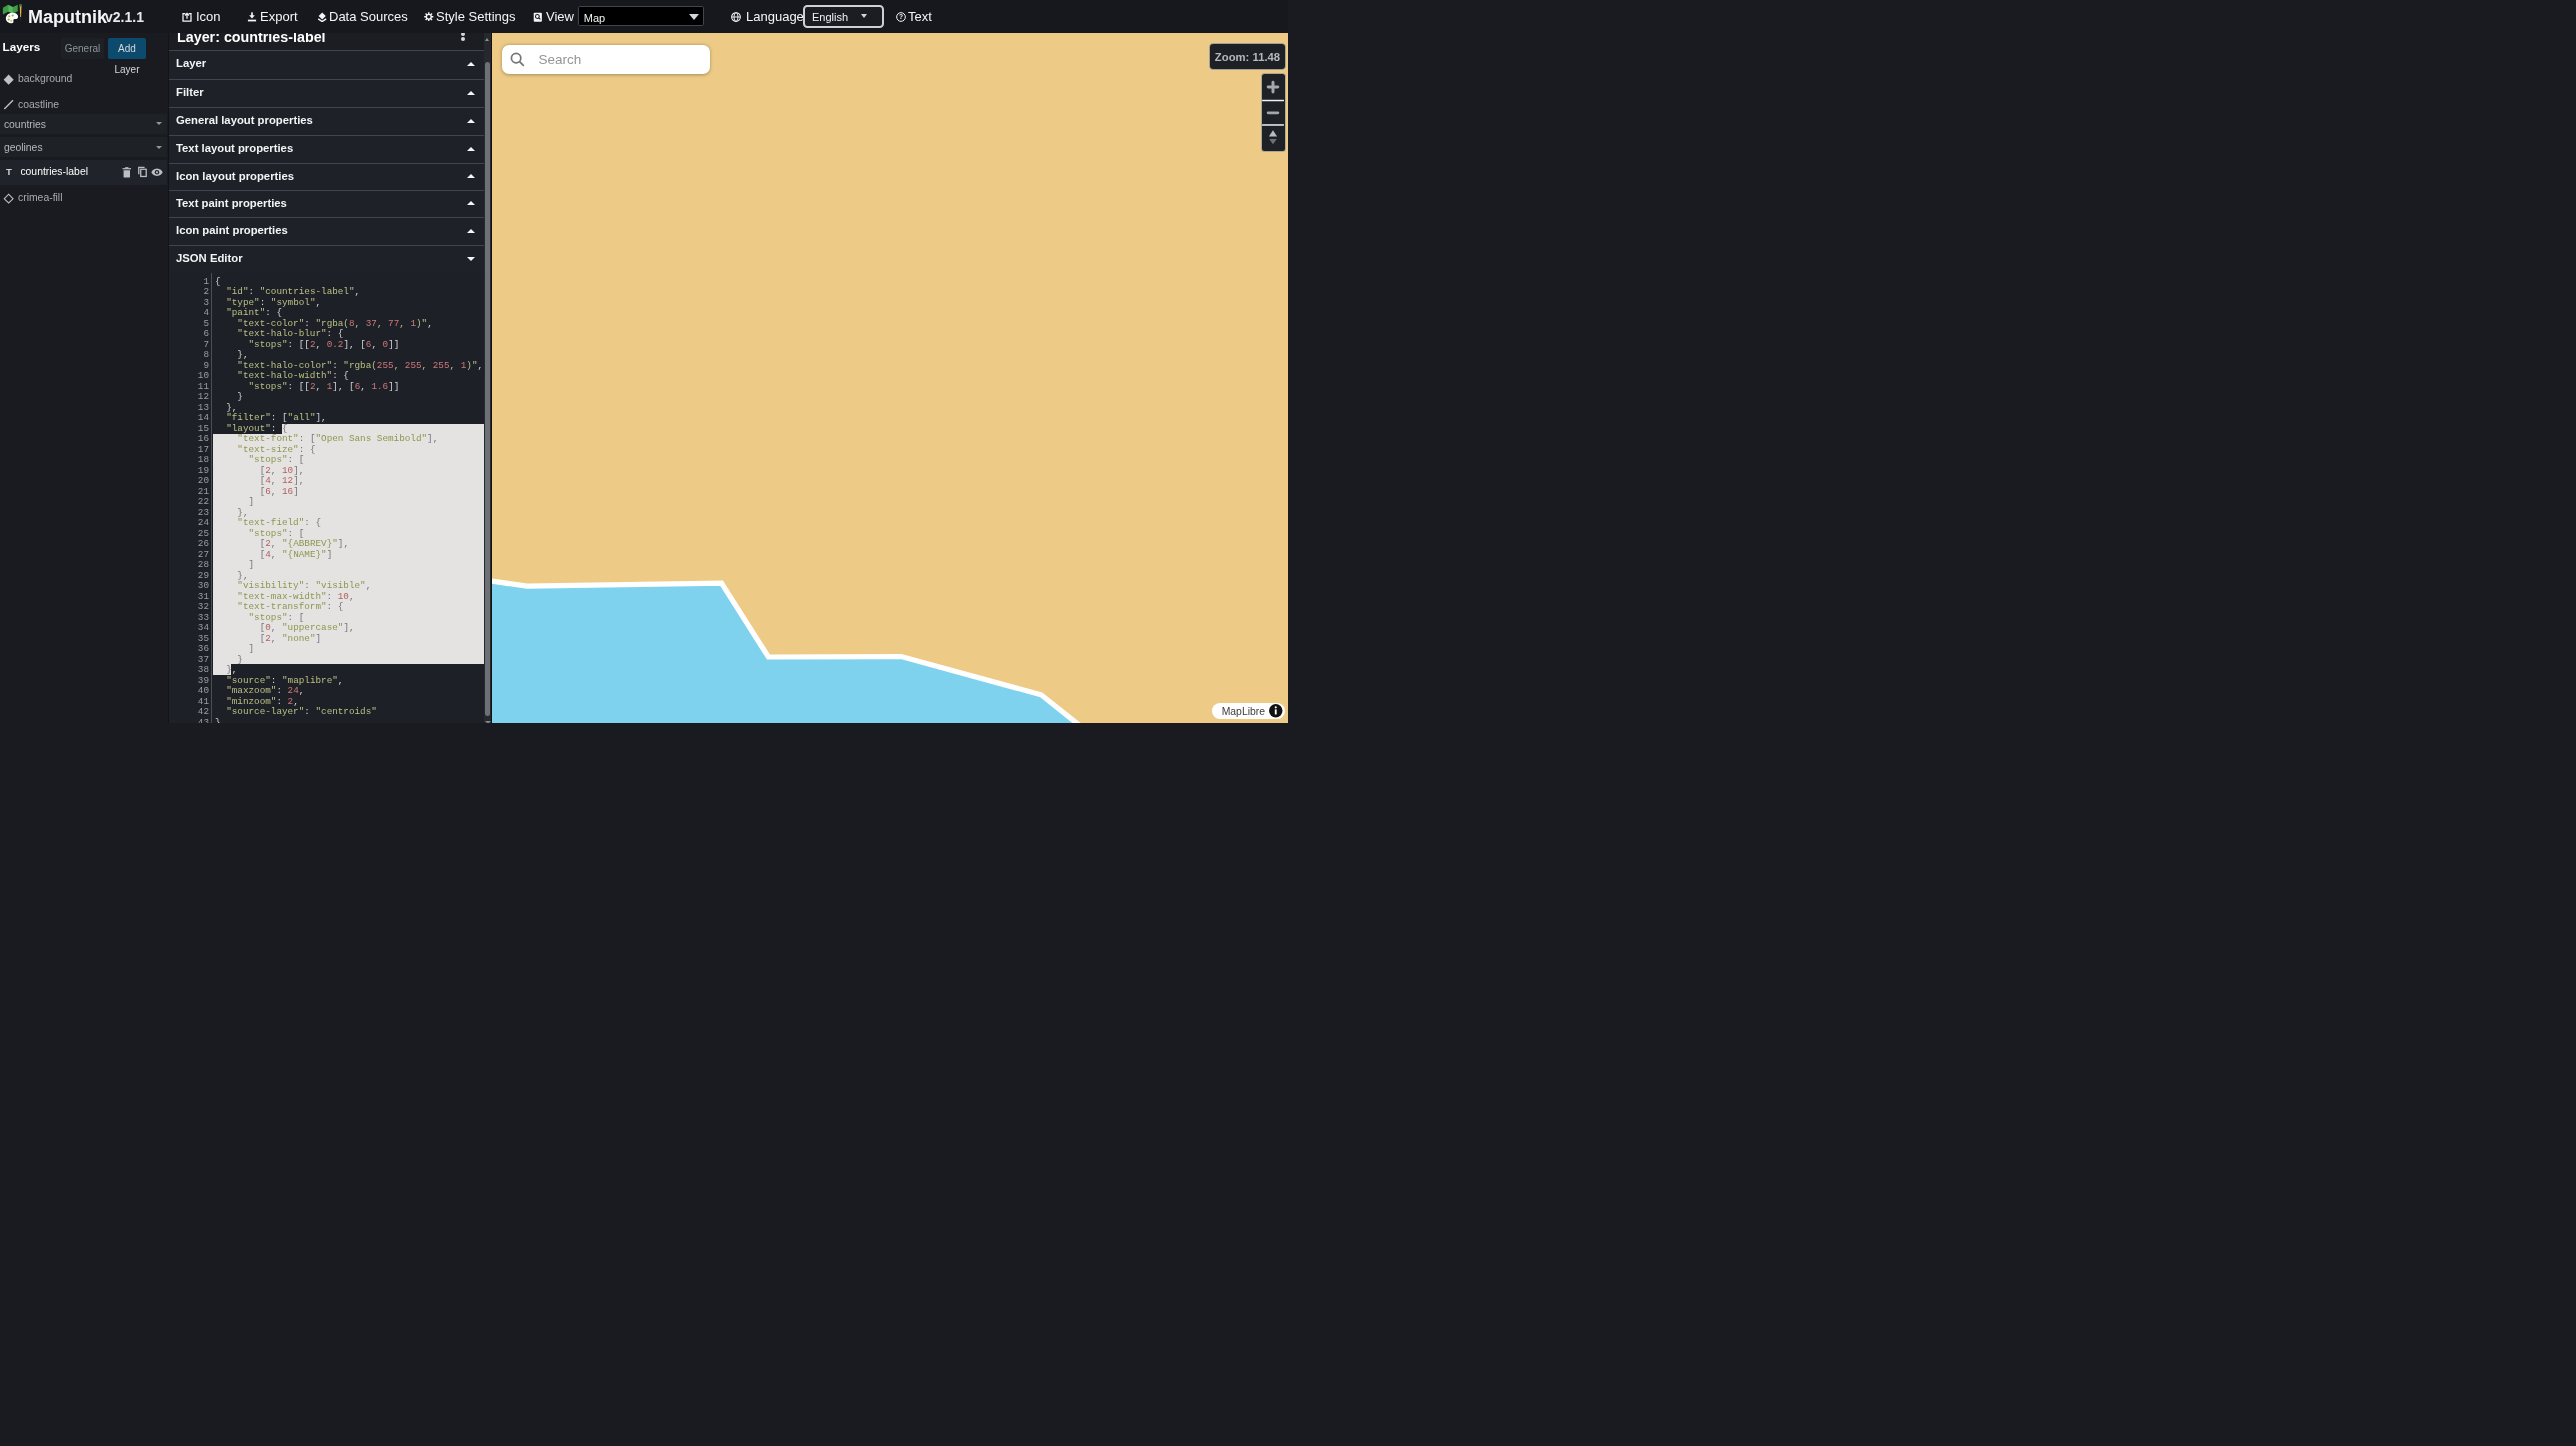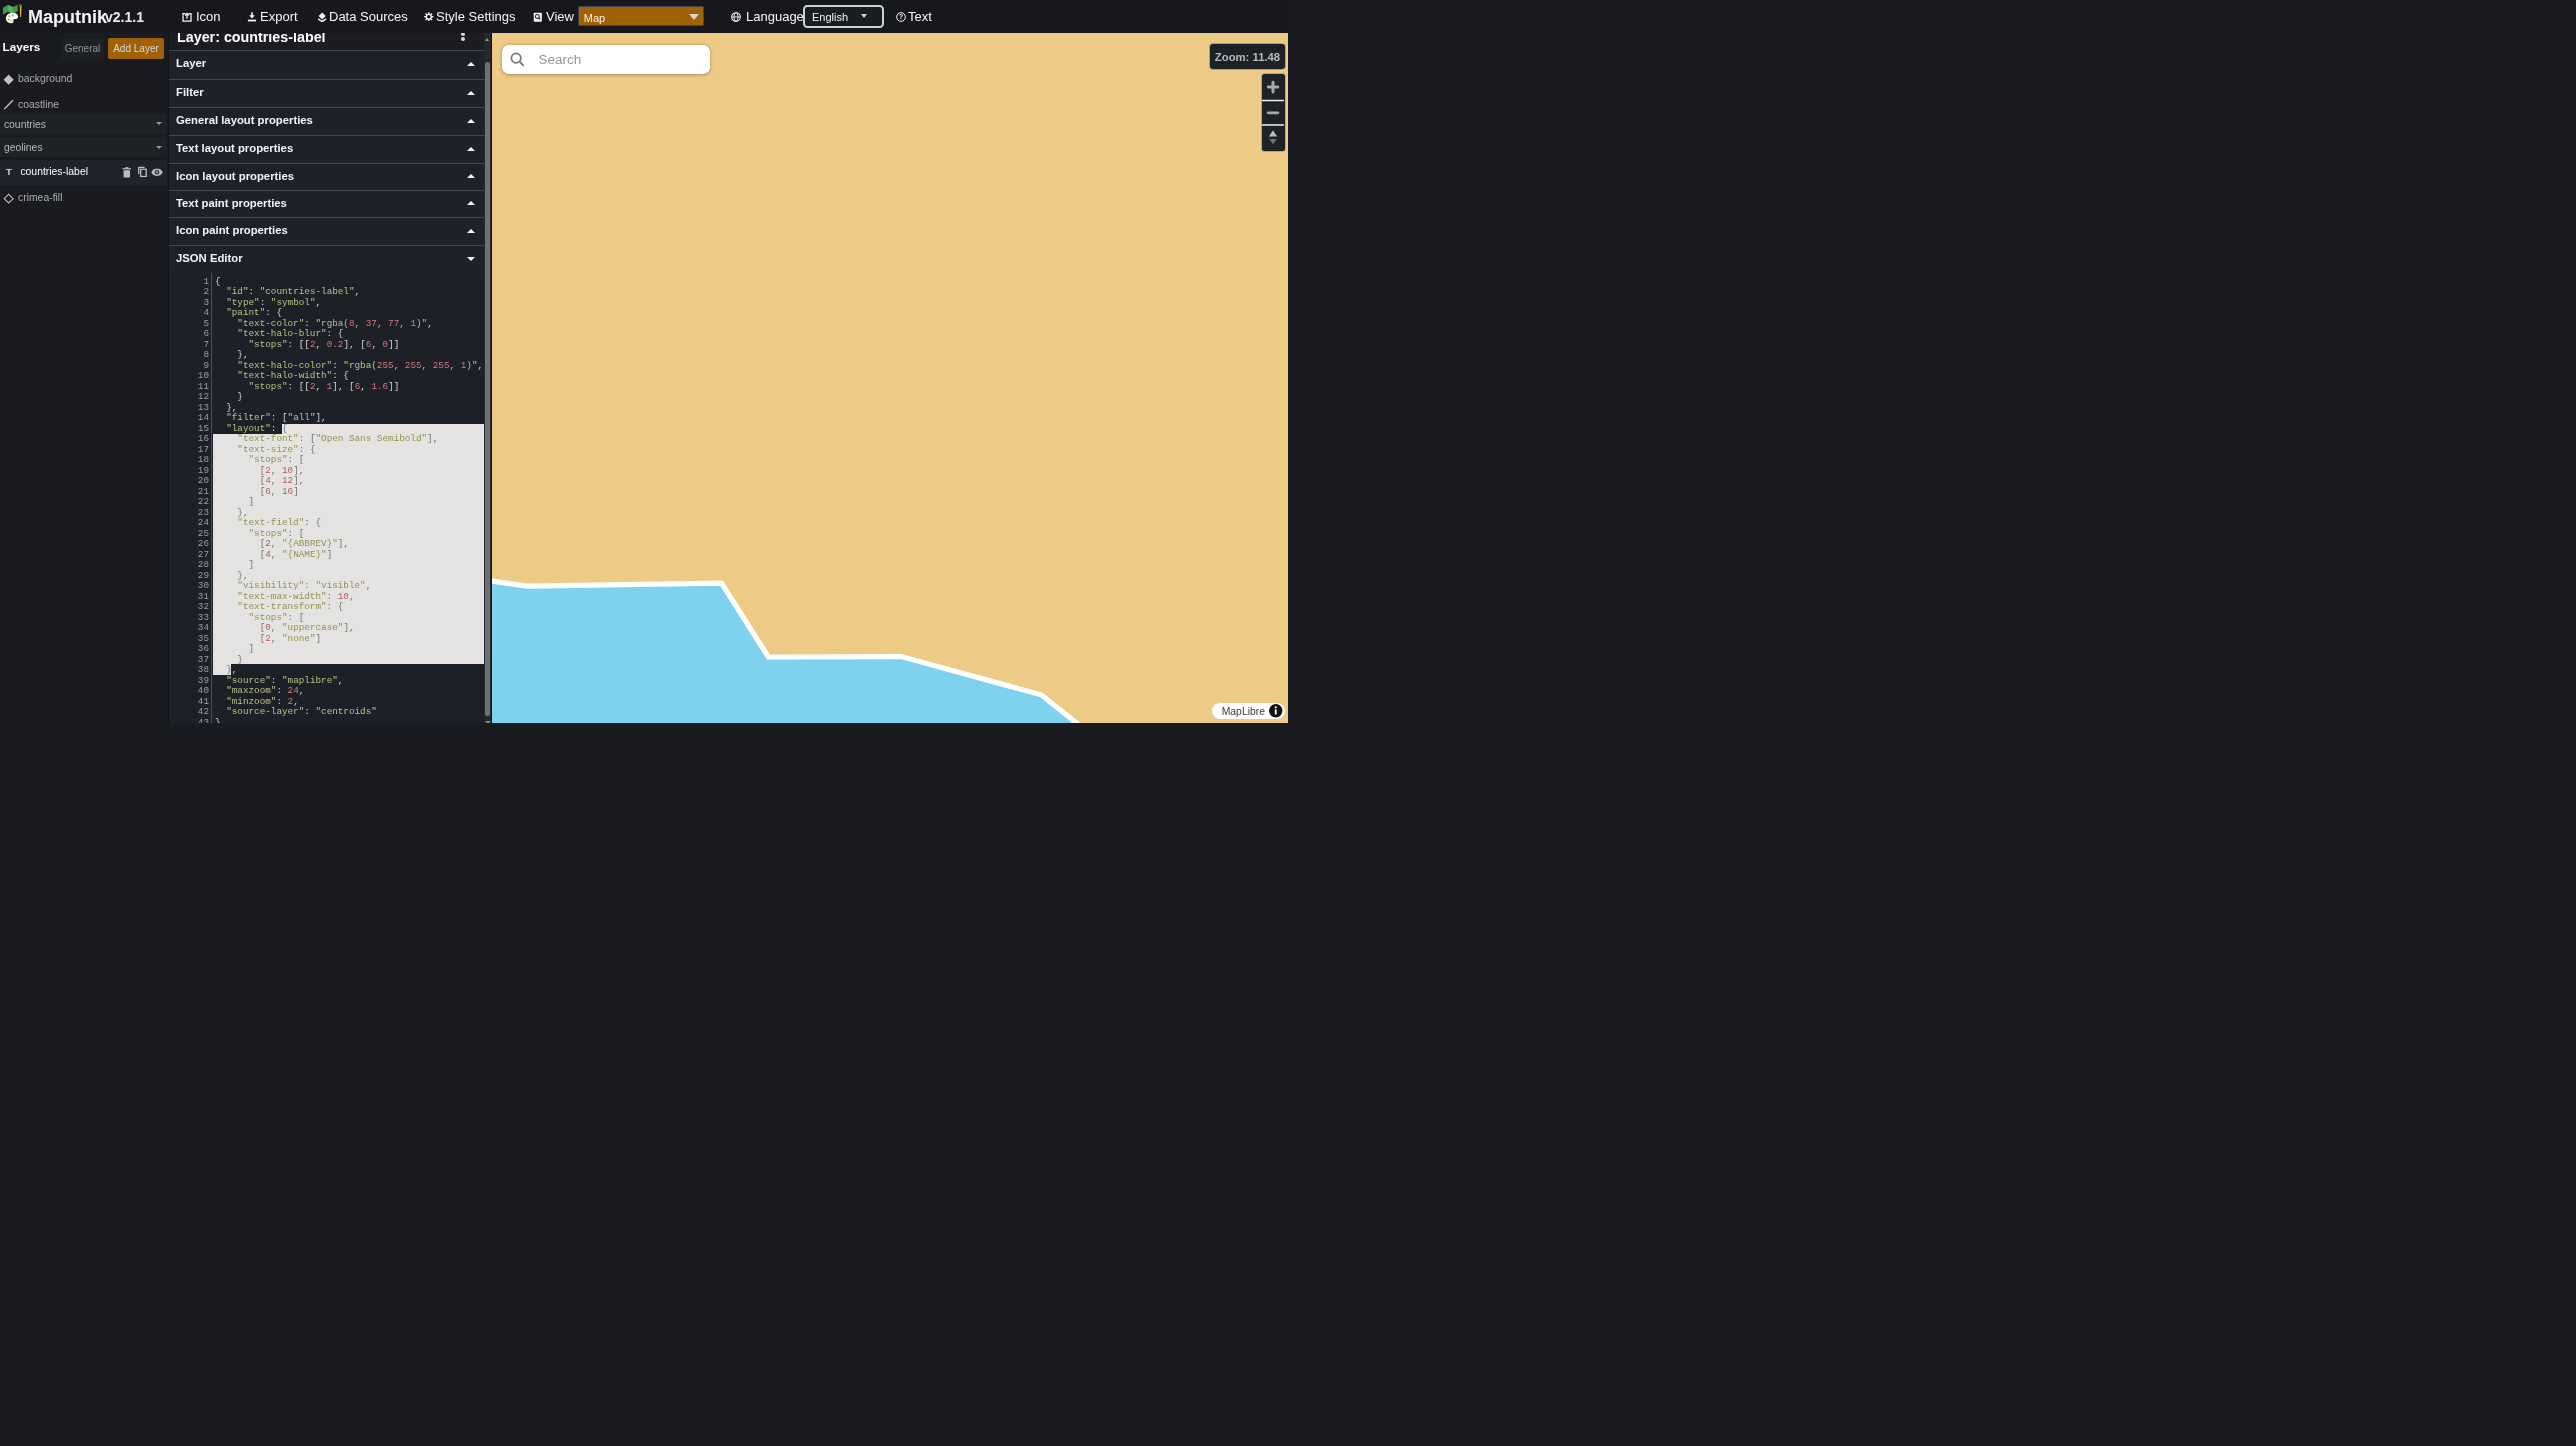--- a/index.html
+++ b/index.html
@@ -7,21 +7,21 @@
 #page { position:relative; width:1288px; height:723px; overflow:hidden; }
 .abs { position:absolute; }
 
 
 #toolbar { position:absolute; left:0; top:0; width:1288px; height:33px;
   background:#16181d; z-index:30; }
 .titem { position:absolute; top:10px; color:#f4f5f6; font-size:13px; line-height:13px;
   white-space:nowrap; }
 .ticon { position:absolute; top:11.7px; }
 #mapsel { position:absolute; left:578px; top:6px; width:126px; height:20.4px;
-  background:#a16207; border:0.9px solid #42454b; border-radius:1.7px; }
+  background:#000000; border:0.9px solid #42454b; border-radius:1.7px; }
 #mapsel span { position:absolute; left:4.8px; top:4.8px; color:#f2f3f4; font-size:11px; }
 #mapsel .car { position:absolute; right:3.9px; top:7px; width:0; height:0;
   border-left:5.9px solid transparent; border-right:5.9px solid transparent;
   border-top:6.5px solid #d3d5d8; }
 #engsel { position:absolute; left:803px; top:4.8px; width:81px; height:23.5px;
   border:2.2px solid #cdd0d5; border-radius:4.3px; background:#1b1d22; }
 #engsel span { position:absolute; left:7px; top:3.9px; color:#f2f3f4; font-size:11px; }
 #engsel .car { position:absolute; right:14.8px; top:7.4px; width:0; height:0;
   border-left:3.9px solid transparent; border-right:3.9px solid transparent;
   border-top:4.3px solid #d3d5d8; }
@@ -259,21 +259,21 @@
 
 <div id="scroll">
       <div class="upt"></div>
       <div id="thumb"></div>
       <div class="dnt"></div>
     </div>
 
 <div id="sidebar">
   <div class="hd">Layers</div>
   <div class="sbtn" style="left:61px;width:43px;background:#1d2025;color:#8f9298;line-height:21px">General</div>
-  <div class="sbtn" style="left:108px;width:56px;background:#a16207;color:#d6d7d9;line-height:21px">Add Layer</div>
+  <div class="sbtn" style="left:108px;width:38px;background:#0c4a6e;color:#d6d7d9;line-height:21px">Add Layer</div>
 
   <svg class="abs" style="left:3px;top:41px" width="11.3" height="11.3" viewBox="0 0 13 13">
     <rect x="2.4" y="2.4" width="8.2" height="8.2" fill="#bfc1c4" transform="rotate(45 6.5 6.5)"></rect>
       </svg>
   <div class="rowtxt" style="left:18px;top:40px;color:#a9abaf">background</div>
 
   <svg class="abs" style="left:3px;top:66px" width="11.3" height="11.3" viewBox="0 0 13 13">
     <line x1="1.5" y1="11.5" x2="11.5" y2="1.5" stroke="#bfc1c4" stroke-width="1.6"></line>
       </svg>
   <div class="rowtxt" style="left:18px;top:66px;color:#a9abaf">coastline</div>

